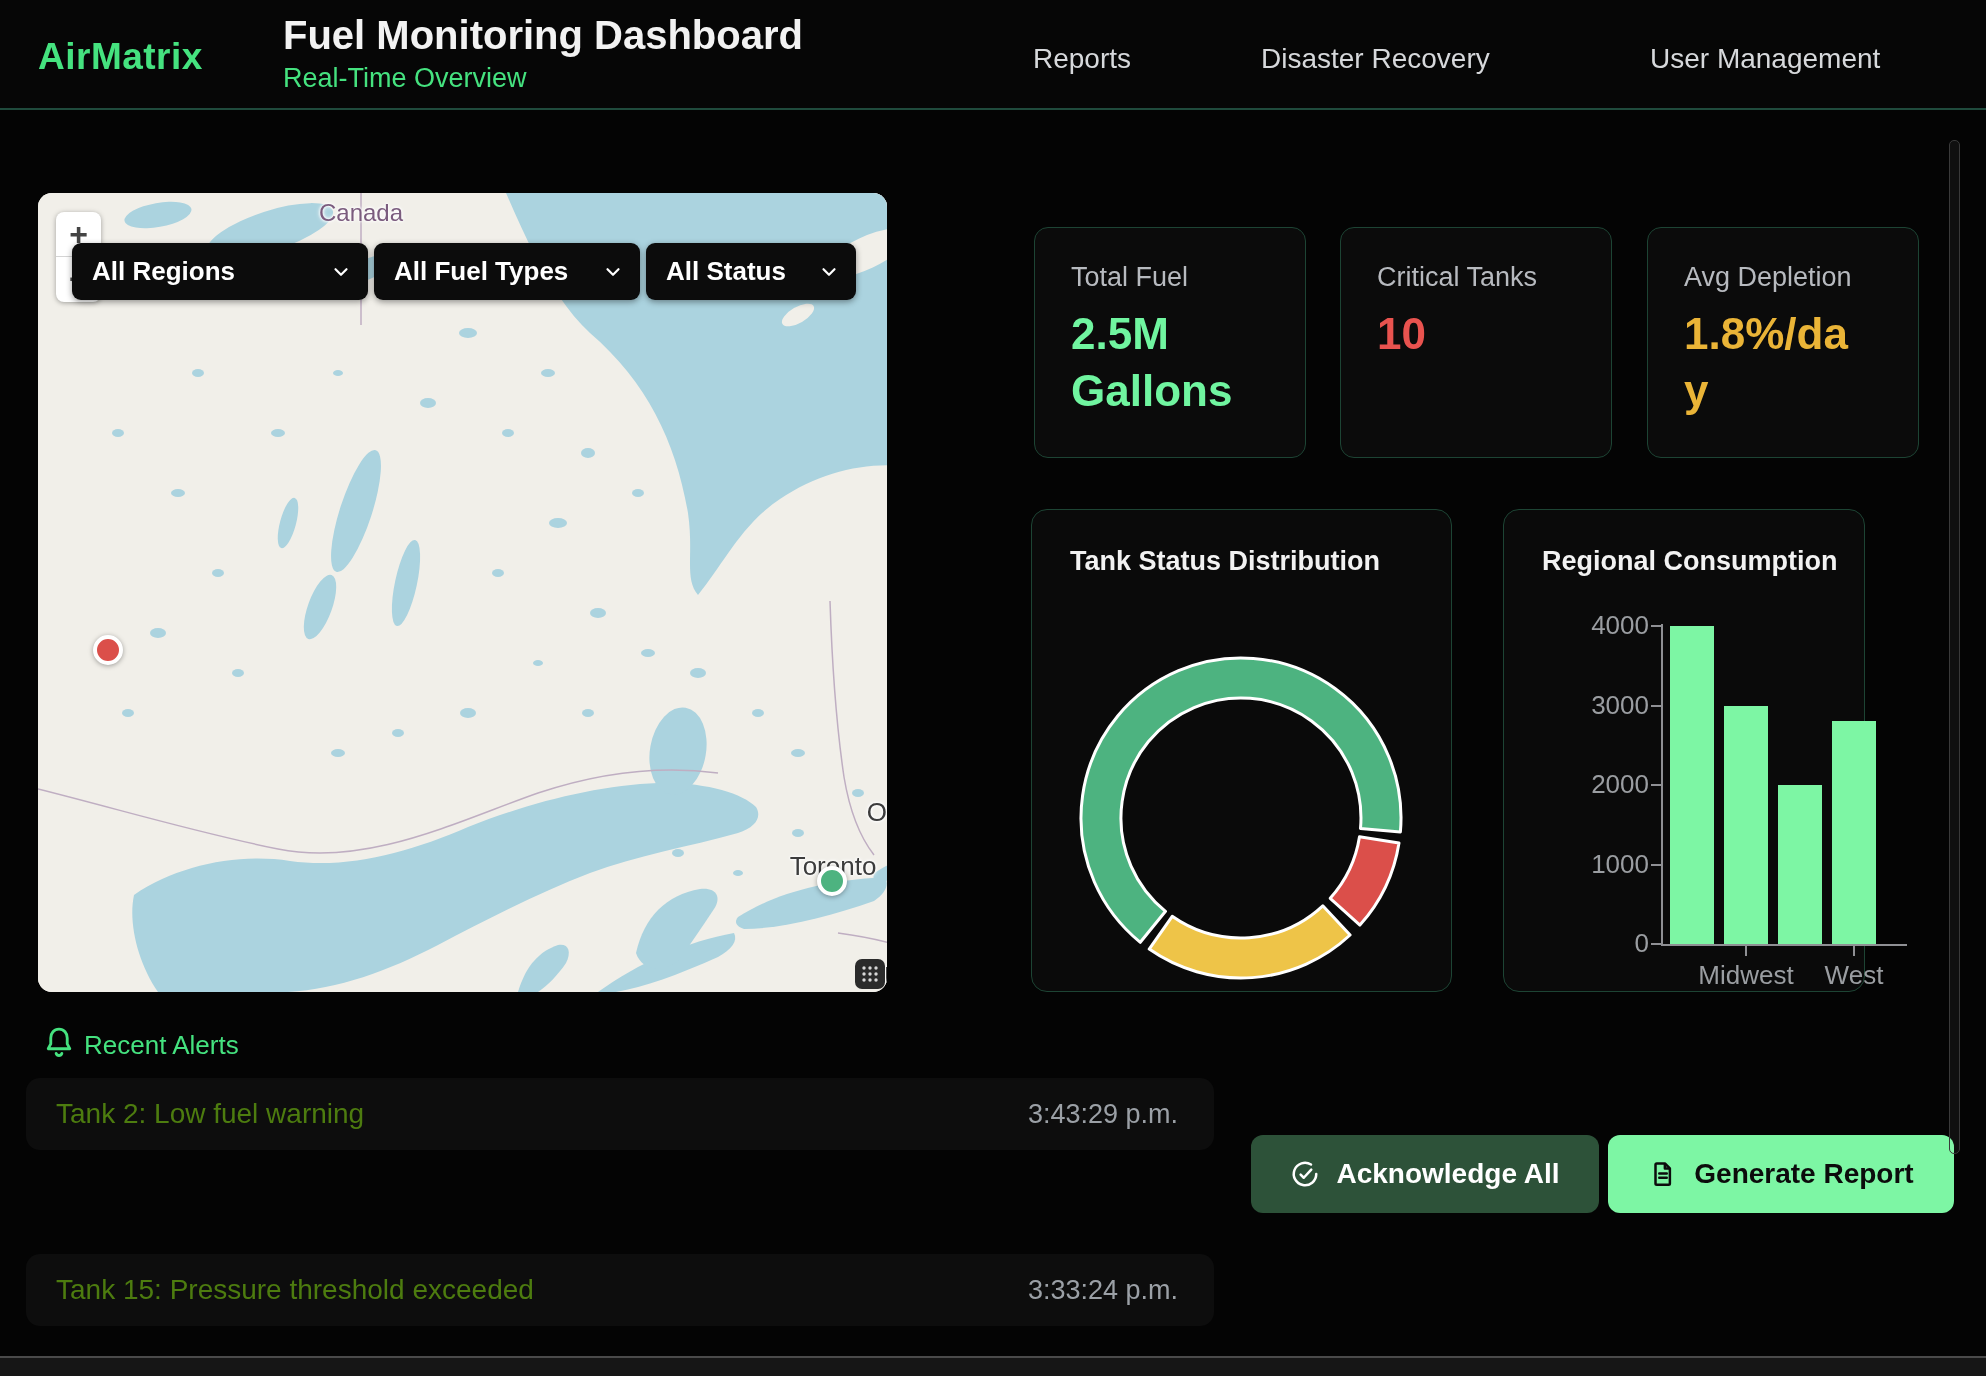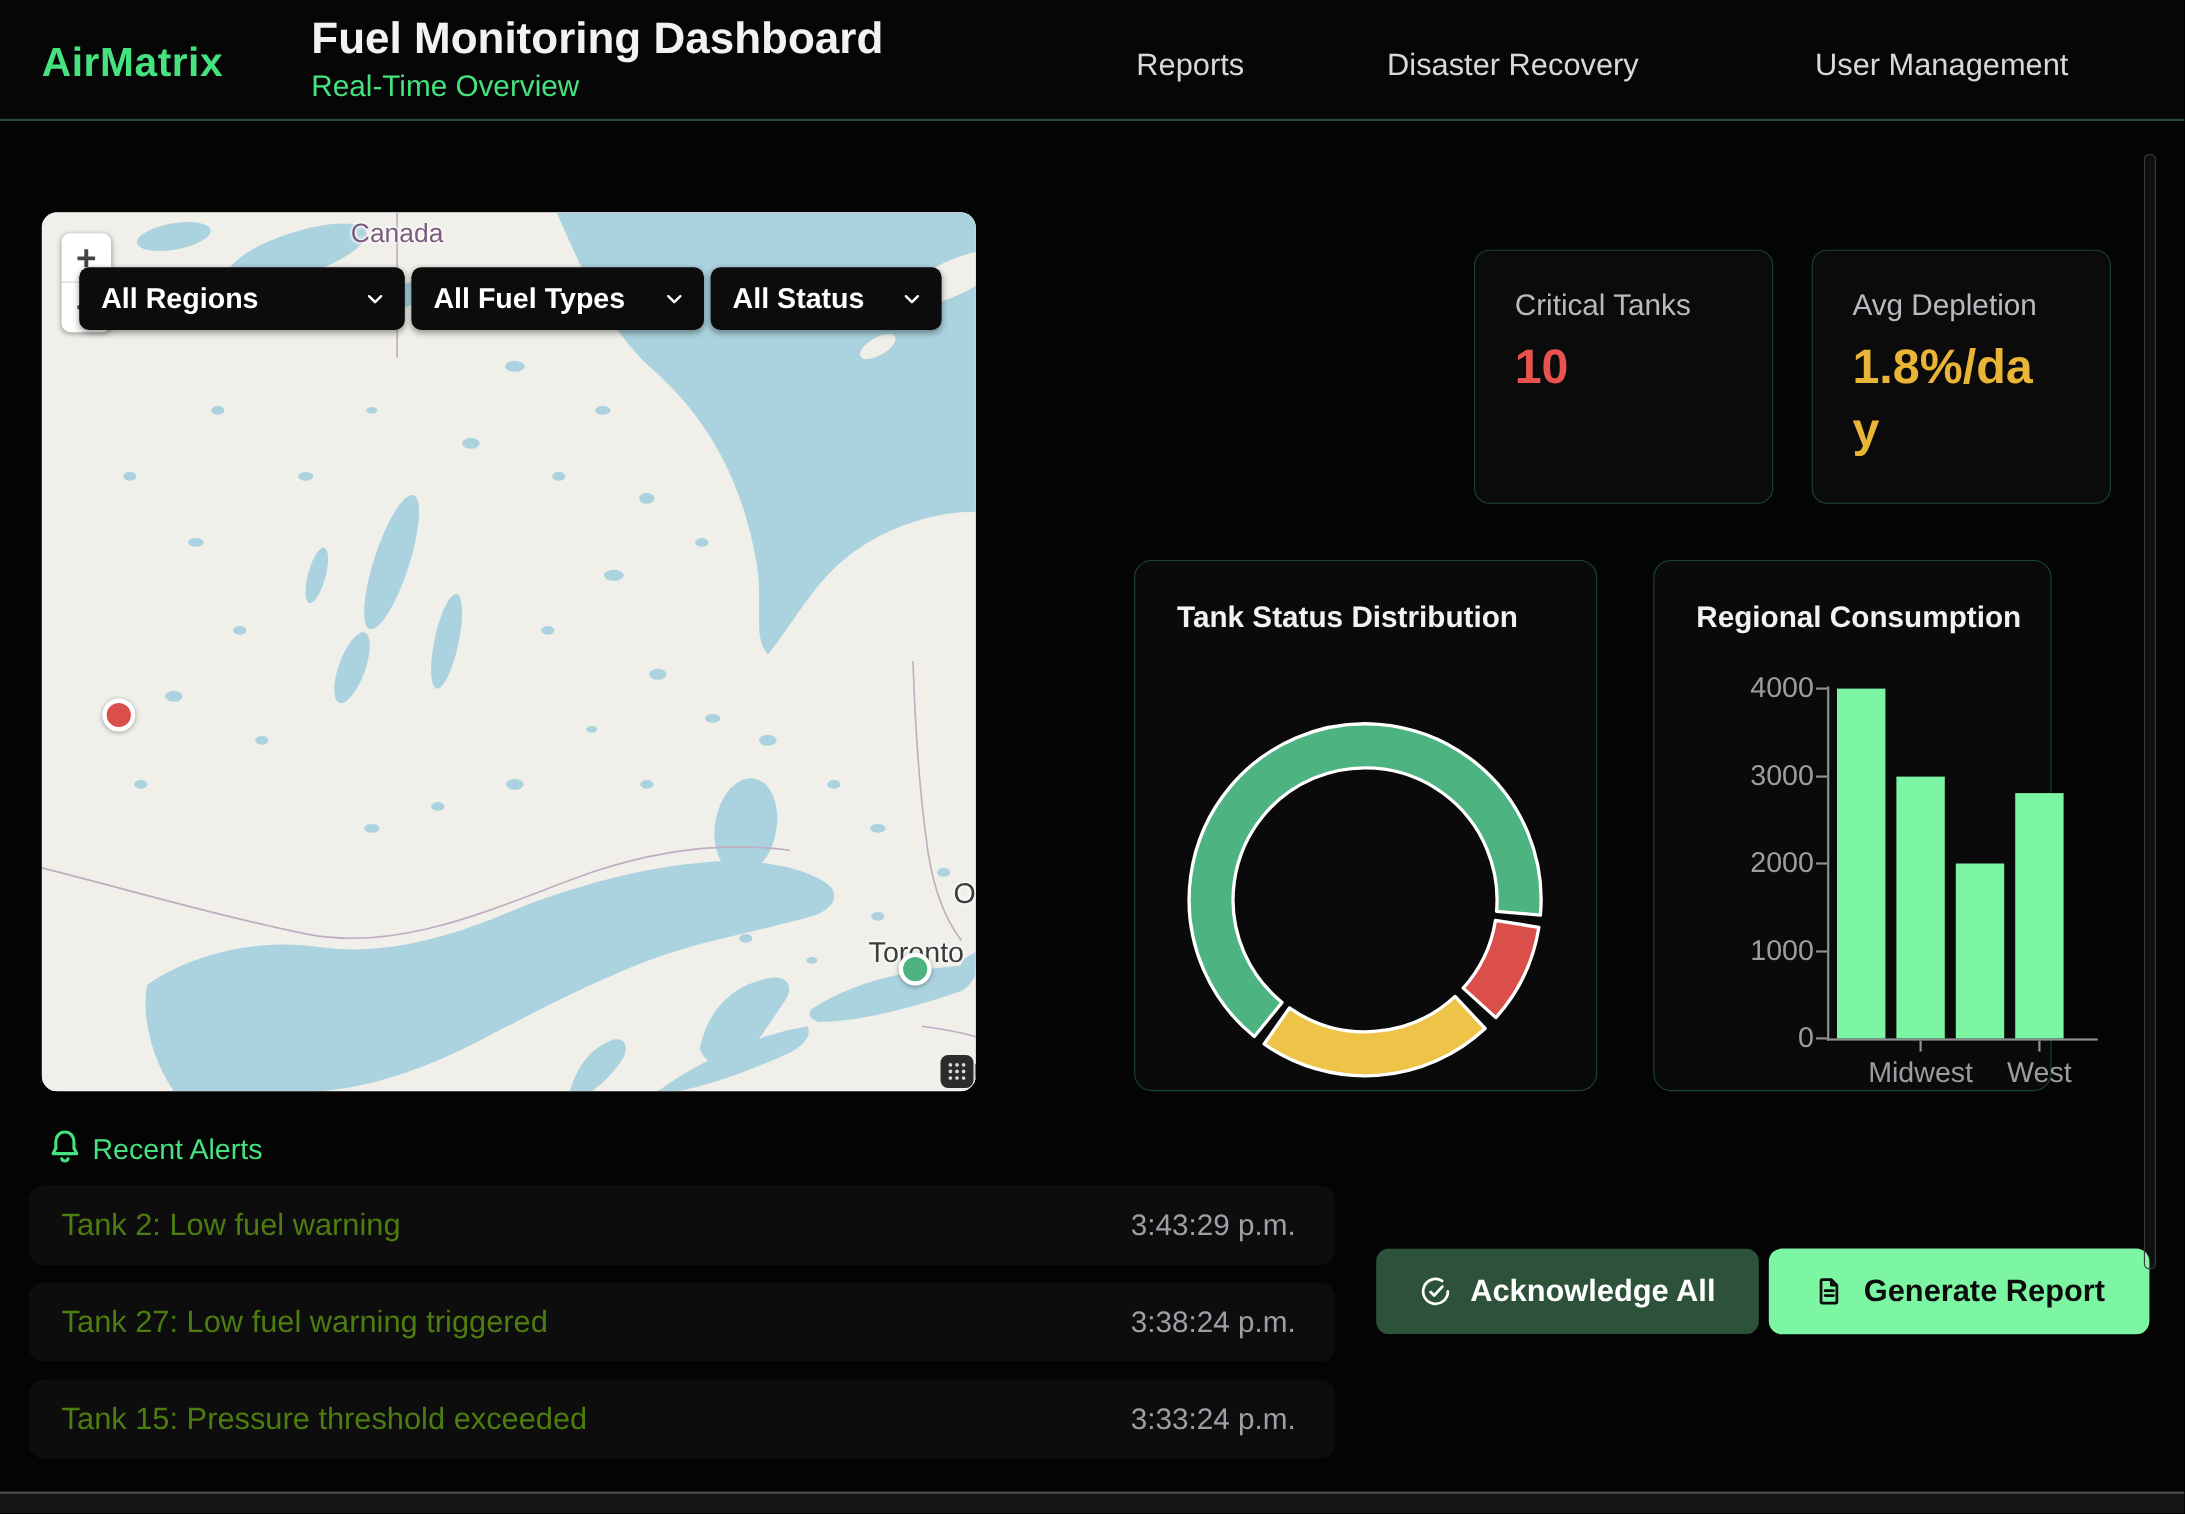--- a/index.html
+++ b/index.html
@@ -216,20 +216,24 @@
             <circle cx="10" cy="10" r="1.7"></circle>
             <circle cx="16" cy="10" r="1.7"></circle>
           <circle cx="4" cy="16" r="1.7"></circle>
             <circle cx="10" cy="16" r="1.7"></circle>
             <circle cx="16" cy="16" r="1.7"></circle>
         </g>
       </svg>
     </div>
   </div>
 
+  <div class="stat-card" style="left:1034px;">
+    <div class="stat-label">Total Fuel</div>
+    <div class="stat-value" style="color: rgb(112, 245, 160);">2.5M Gallons</div>
+  </div>
   <div class="stat-card" style="left:1340px;">
     <div class="stat-label">Critical Tanks</div>
     <div class="stat-value" style="color: rgb(233, 83, 79);">10</div>
   </div>
   <div class="stat-card" style="left:1647px;">
     <div class="stat-label">Avg Depletion</div>
     <div class="stat-value" style="color: rgb(234, 180, 55);">1.8%/day</div>
   </div>
 
   <div class="panel" style="left:1031px;width:421px;">
@@ -270,24 +274,20 @@
   <svg class="bell" width="38" height="38" viewBox="0 0 24 24">
     <path d="M12 3.2 C8.8 3.2 6.8 5.8 6.8 8.8 V12.6 L5.2 15.6 H18.8 L17.2 12.6 V8.8 C17.2 5.8 15.2 3.2 12 3.2 Z" fill="none" stroke="#45e27f" stroke-width="1.8" stroke-linejoin="round"></path>
     <path d="M10.2 18.6 a1.9 1.9 0 0 0 3.6 0" fill="none" stroke="#45e27f" stroke-width="1.8" stroke-linecap="round"></path>
   </svg>
   <div class="alerts-title">Recent Alerts</div>
 
   <div class="alert-row" style="top:1078px;">
     <span class="alert-msg">Tank 2: Low fuel warning</span>
     <span class="alert-time">3:43:29 p.m.</span>
   </div>
-  <div class="alert-row" style="top:1166px;">
-    <span class="alert-msg">Tank 27: Low fuel warning triggered</span>
-    <span class="alert-time">3:38:24 p.m.</span>
-  </div>
   <div class="alert-row" style="top:1254px;">
     <span class="alert-msg">Tank 15: Pressure threshold exceeded</span>
     <span class="alert-time">3:33:24 p.m.</span>
   </div>
 
   <div class="btn btn-ack">
     <svg width="30" height="30" viewBox="0 0 24 24">
       <path d="M21 12 a9 9 0 1 1 -4.2 -7.6" fill="none" stroke="#fff" stroke-width="2" stroke-linecap="round"></path>
       <polyline points="8.5,12.5 11,15 17,8.5" fill="none" stroke="#fff" stroke-width="2" stroke-linecap="round" stroke-linejoin="round"></polyline>
     </svg>

